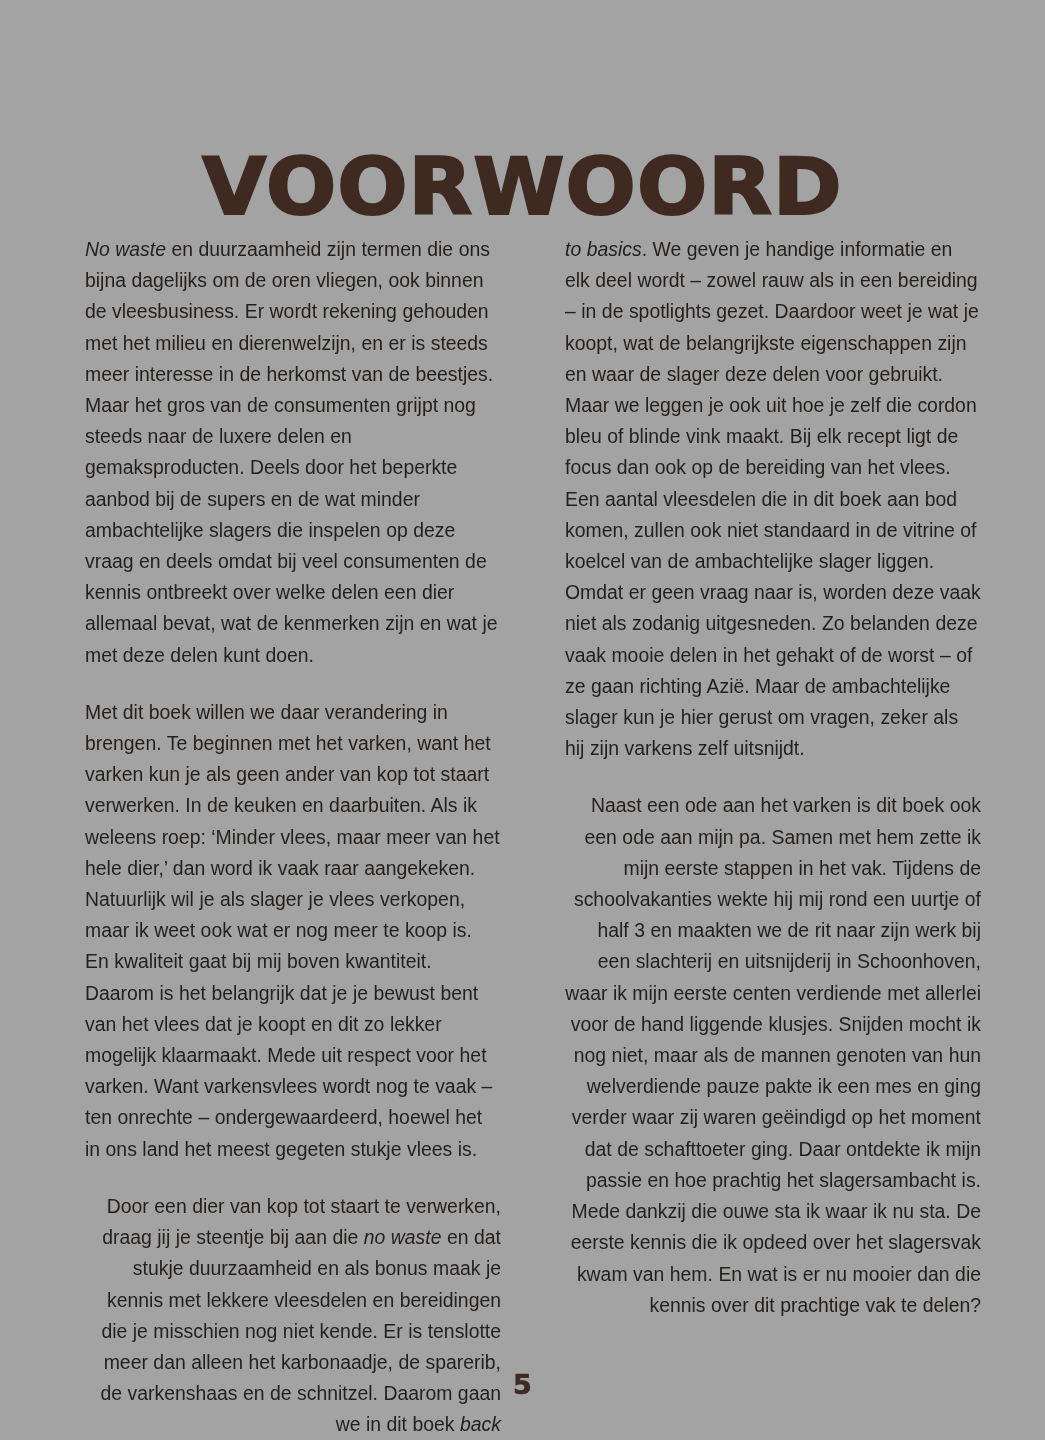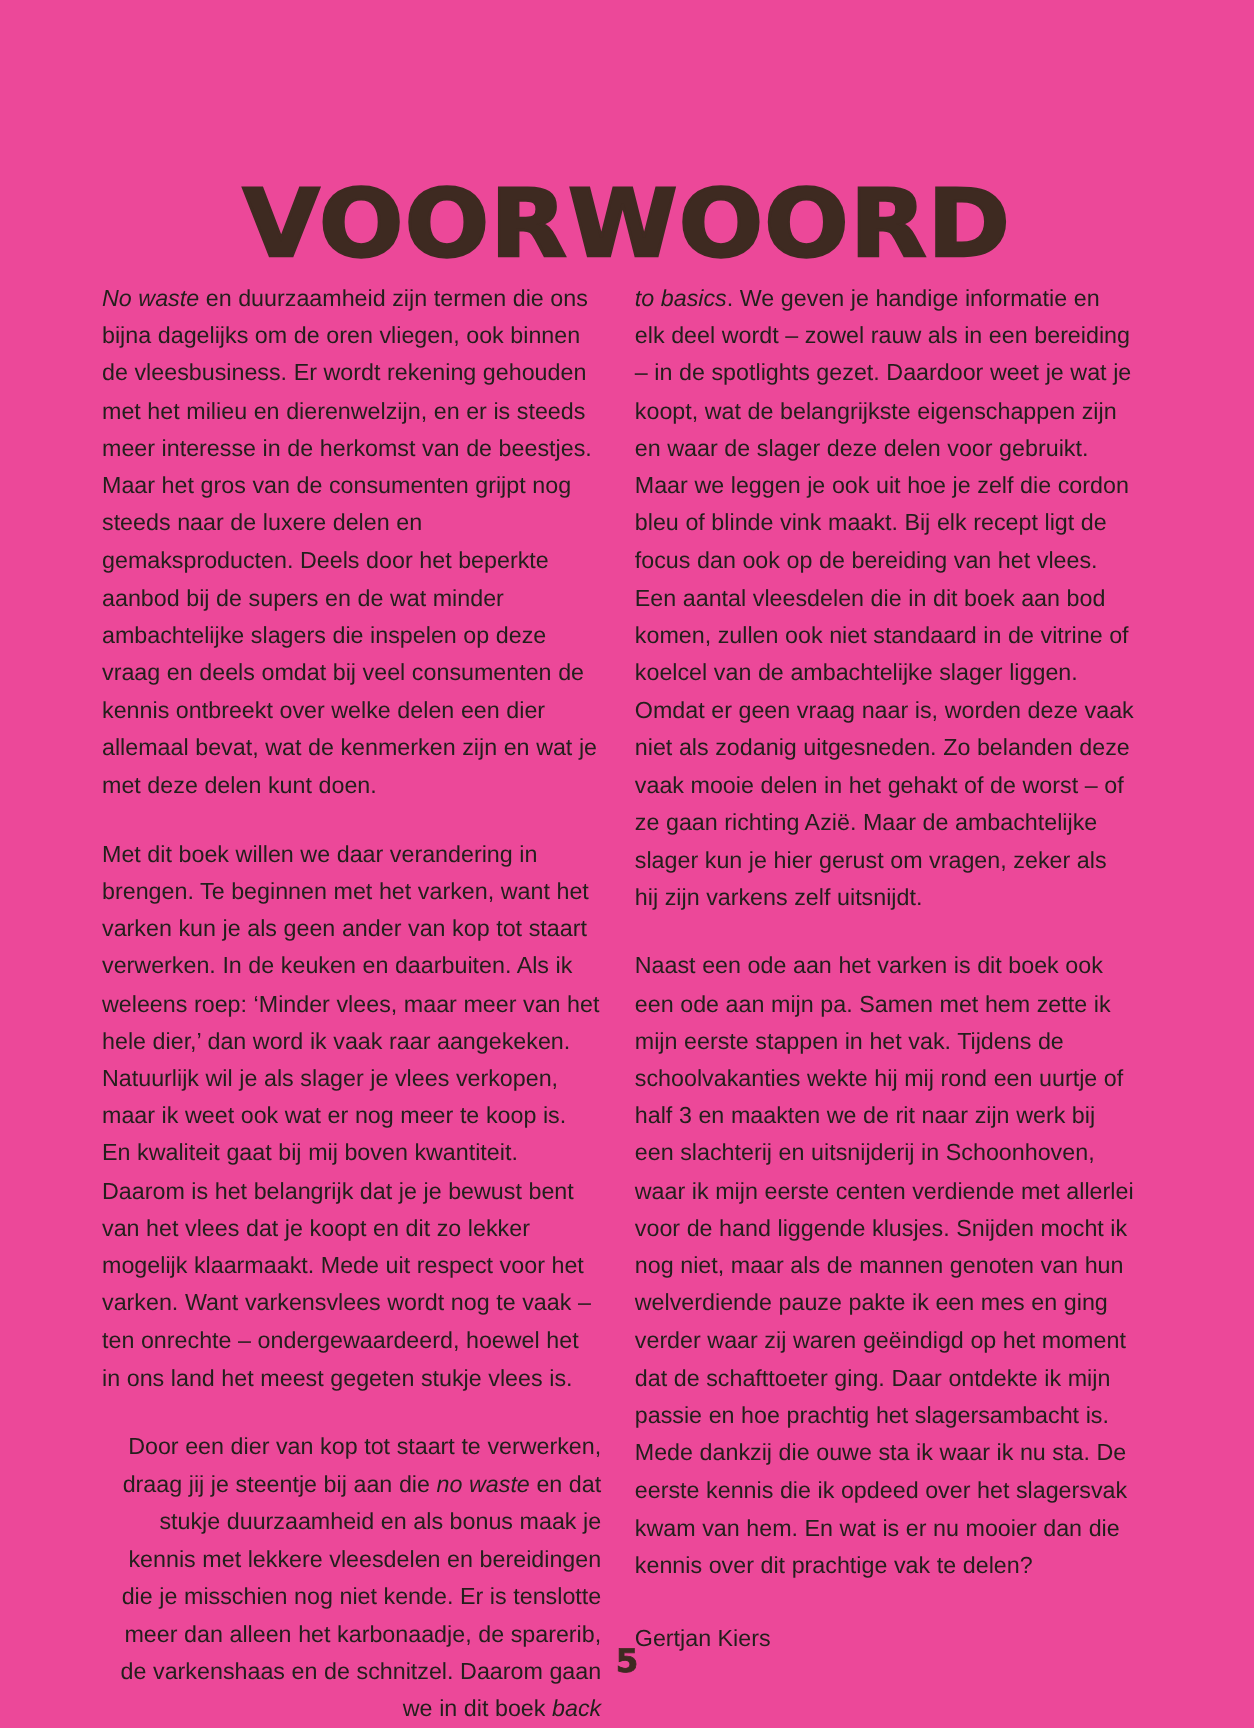--- a/index.html
+++ b/index.html
@@ -14,21 +14,21 @@
     position: relative;
     overflow: hidden;
     font-family: "Liberation Sans", "DejaVu Sans", sans-serif;
     color: #231f1c;
     -webkit-font-smoothing: antialiased;
   }
 
   .page {
     position: absolute;
     inset: 0;
-    background: #ec4899;
+    background: #a3a3a3;
   }
 
   
   .page-title {
     position: absolute;
     left: 0;
     right: 0;
     top: 96px;
     text-align: center;
     color: #3e2a21;
@@ -41,21 +41,21 @@
     -webkit-text-stroke: 2.2px #3e2a21;
   }
 
   
   .columns {
     position: absolute;
     top: 234px;
     left: 85px;
     width: 875px;
     display: flex;
-    gap: 28px;
+    gap: 64px;
     align-items: flex-start;
   }
   .column {
     width: 416px;
     flex: 0 0 416px;
   }
 
   .para {
     margin: 0 0 26px 0;
     font-size: 19.4px;
@@ -108,20 +108,19 @@
 
     <div class="column">
       <p class="para"><span class="it">No waste</span><span> en duurzaamheid zijn termen die ons bijna dagelijks om de oren vliegen, ook binnen de vleesbusiness. Er wordt rekening gehouden met het milieu en dierenwelzijn, en er is steeds meer interesse in de herkomst van de beestjes. Maar het gros van de consumenten grijpt nog steeds naar de luxere delen en gemaksproducten. Deels door het beperkte aanbod bij de supers en de wat minder ambachtelijke slagers die inspelen op deze vraag en deels omdat bij veel consumenten de kennis ontbreekt over welke delen een dier allemaal bevat, wat de kenmerken zijn en wat je met deze delen kunt doen.</span></p>
       <p class="para"><span>Met dit boek willen we daar verandering in brengen. Te beginnen met het varken, want het varken kun je als geen ander van kop tot staart verwerken. In de keuken en daarbuiten. Als ik weleens roep: ‘Minder vlees, maar meer van het hele dier,’ dan word ik vaak raar aangekeken. Natuurlijk wil je als slager je vlees verkopen, maar ik weet ook wat er nog meer te koop is. En kwaliteit gaat bij mij boven kwantiteit. Daarom is het belangrijk dat je je bewust bent van het vlees dat je koopt en dit zo lekker mogelijk klaarmaakt. Mede uit respect voor het varken. Want varkensvlees wordt nog te vaak – ten onrechte – ondergewaardeerd, hoewel het in ons land het meest gegeten stukje vlees is.</span></p>
       <p class="para"><span>Door een dier van kop tot staart te verwerken, draag jij je steentje bij aan die </span><span class="it">no waste</span><span> en dat stukje duurzaamheid en als bonus maak je kennis met lekkere vleesdelen en bereidingen die je misschien nog niet kende. Er is tenslotte meer dan alleen het karbonaadje, de sparerib, de varkenshaas en de schnitzel. Daarom gaan we in dit boek </span><span class="it">back</span></p>
     </div>
 
     <div class="column">
       <p class="para"><span class="it">to basics</span><span>. We geven je handige informatie en elk deel wordt – zowel rauw als in een bereiding – in de spotlights gezet. Daardoor weet je wat je koopt, wat de belangrijkste eigenschappen zijn en waar de slager deze delen voor gebruikt. Maar we leggen je ook uit hoe je zelf die cordon bleu of blinde vink maakt. Bij elk recept ligt de focus dan ook op de bereiding van het vlees. Een aantal vleesdelen die in dit boek aan bod komen, zullen ook niet standaard in de vitrine of koelcel van de ambachtelijke slager liggen. Omdat er geen vraag naar is, worden deze vaak niet als zodanig uitgesneden. Zo belanden deze vaak mooie delen in het gehakt of de worst – of ze gaan richting Azië. Maar de ambachtelijke slager kun je hier gerust om vragen, zeker als hij zijn varkens zelf uitsnijdt.</span></p>
       <p class="para"><span>Naast een ode aan het varken is dit boek ook een ode aan mijn pa. Samen met hem zette ik mijn eerste stappen in het vak. Tijdens de schoolvakanties wekte hij mij rond een uurtje of half 3 en maakten we de rit naar zijn werk bij een slachterij en uitsnijderij in Schoonhoven, waar ik mijn eerste centen verdiende met allerlei voor de hand liggende klusjes. Snijden mocht ik nog niet, maar als de mannen genoten van hun welverdiende pauze pakte ik een mes en ging verder waar zij waren geëindigd op het moment dat de schafttoeter ging. Daar ontdekte ik mijn passie en hoe prachtig het slagersambacht is. Mede dankzij die ouwe sta ik waar ik nu sta. De eerste kennis die ik opdeed over het slagersvak kwam van hem. En wat is er nu mooier dan die kennis over dit prachtige vak te delen?</span></p>
-      <p class="signature">Gertjan Kiers</p>
     </div>
 
   </div>
 
   <div class="folio">5</div>
 
 </div>
 
 </body></html>

